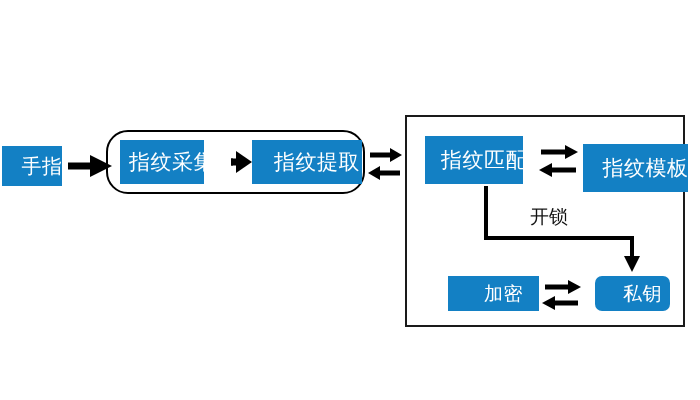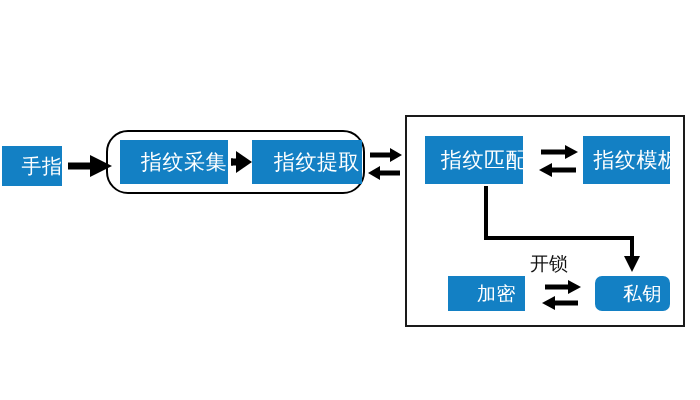--- a/index.html
+++ b/index.html
@@ -42,21 +42,20 @@
     border: 2.5px solid #1a1a1a;
     box-sizing: border-box;
     background: transparent;
   }
   .label-text {
     position: absolute;
     color: #111111;
     font-size: 19px;
     line-height: 1;
     white-space: nowrap;
-    margin-top: 47px;
   }
   .svgl {
     position: absolute;
     left: 0;
     top: 0;
     width: 700px;
     height: 400px;
     overflow: visible;
     pointer-events: none;
   }
@@ -105,27 +104,27 @@
     <g>
       <line x1="545" y1="287" x2="570" y2="287" stroke="#000" stroke-width="5"></line>
       <polygon points="568,280 581,287 568,294" fill="#000"></polygon>
       <line x1="578" y1="303" x2="553" y2="303" stroke="#000" stroke-width="5"></line>
       <polygon points="555,296 542,303 555,310" fill="#000"></polygon>
     </g>
   </svg>
 
   <div class="node" style="left:2px; top:146px; width:60px; height:40px; font-size:20px;">手指</div>
 
-  <div class="node" style="left:120px; top:140px; width:108px; height:44px;">指纹采集</div>
+  <div class="node" style="left:120px; top:140px; width:84px; height:44px;">指纹采集</div>
 
   <div class="node" style="left:252px; top:140px; width:110px; height:44px;">指纹提取</div>
 
   <div class="node" style="left:425px; top:136px; width:98px; height:48px;">指纹匹配</div>
 
-  <div class="node" style="left:583px; top:136px; width:87px; height:48px;text-align:center;">指纹模板</div>
+  <div class="node" style="left:583px; top:144px; width:105px; height:48px;text-align:center;">指纹模板</div>
 
-  <div class="node" style="left:448px; top:276px; width:77px; height:35px; font-size:19px;">加密</div>
+  <div class="node" style="left:448px; top:276px; width:91px; height:35px; font-size:19px;">加密</div>
 
   <div class="node" style="left:595px; top:276px; width:75px; height:35px; font-size:19px;border-radius:7px;">私钥</div>
 
   <div class="label-text" style="left:530px; top:207px;">开锁</div>
 
 </div>
 
 </body></html>

